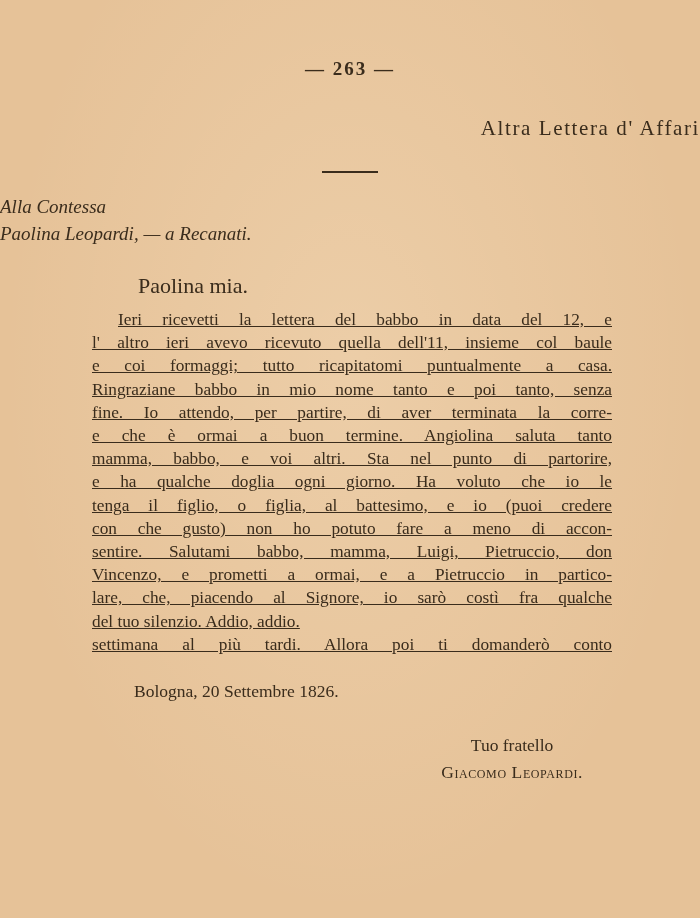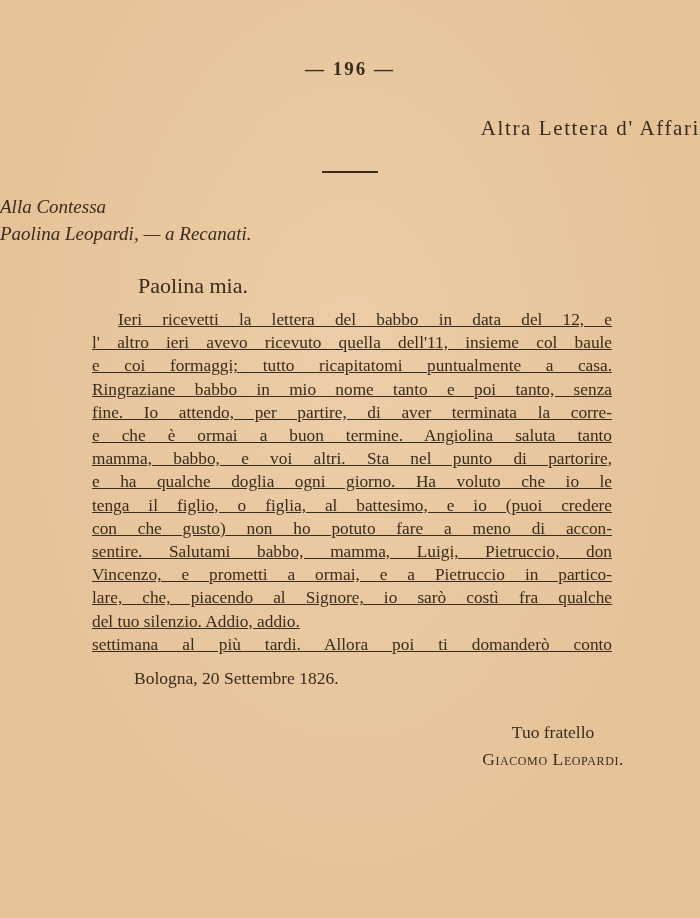--- a/index.html
+++ b/index.html
@@ -60,45 +60,45 @@
   }
   .body-line {
     line-height: 23.2px;
     text-align: justify;
     text-align-last: justify;
     white-space: normal;
   }
   .body-line.first { text-indent: 26px; }
   .body-line.last  { text-align-last: left; }
   .dateline {
-    margin-top: 12px;
+    margin-top: 25px;
     margin-left: 92px;
     padding-left: 42px;
     font-size: 17.5px;
   }
   .signature-block {
     margin-top: 30px;
     margin-left: auto;
-    margin-right: 76px;
+    margin-right: 117px;
     width: fit-content;
     text-align: center;
     font-size: 17.5px;
     line-height: 27px;
   }
   .signature-name {
     font-variant: small-caps;
     letter-spacing: 0.6px;
   }
 </style>
 </head>
 <body>
 
 <div class="page">
 
-  <div class="page-number">— 196 —</div>
+  <div class="page-number">— 263 —</div>
 
   <div class="letter-title">Altra Lettera d' Affari</div>
 
   <div class="title-rule"></div>
 
   <div class="addressee">
     <div>Alla Contessa</div>
     <div>Paolina Leopardi, — a Recanati.</div>
   </div>
 

